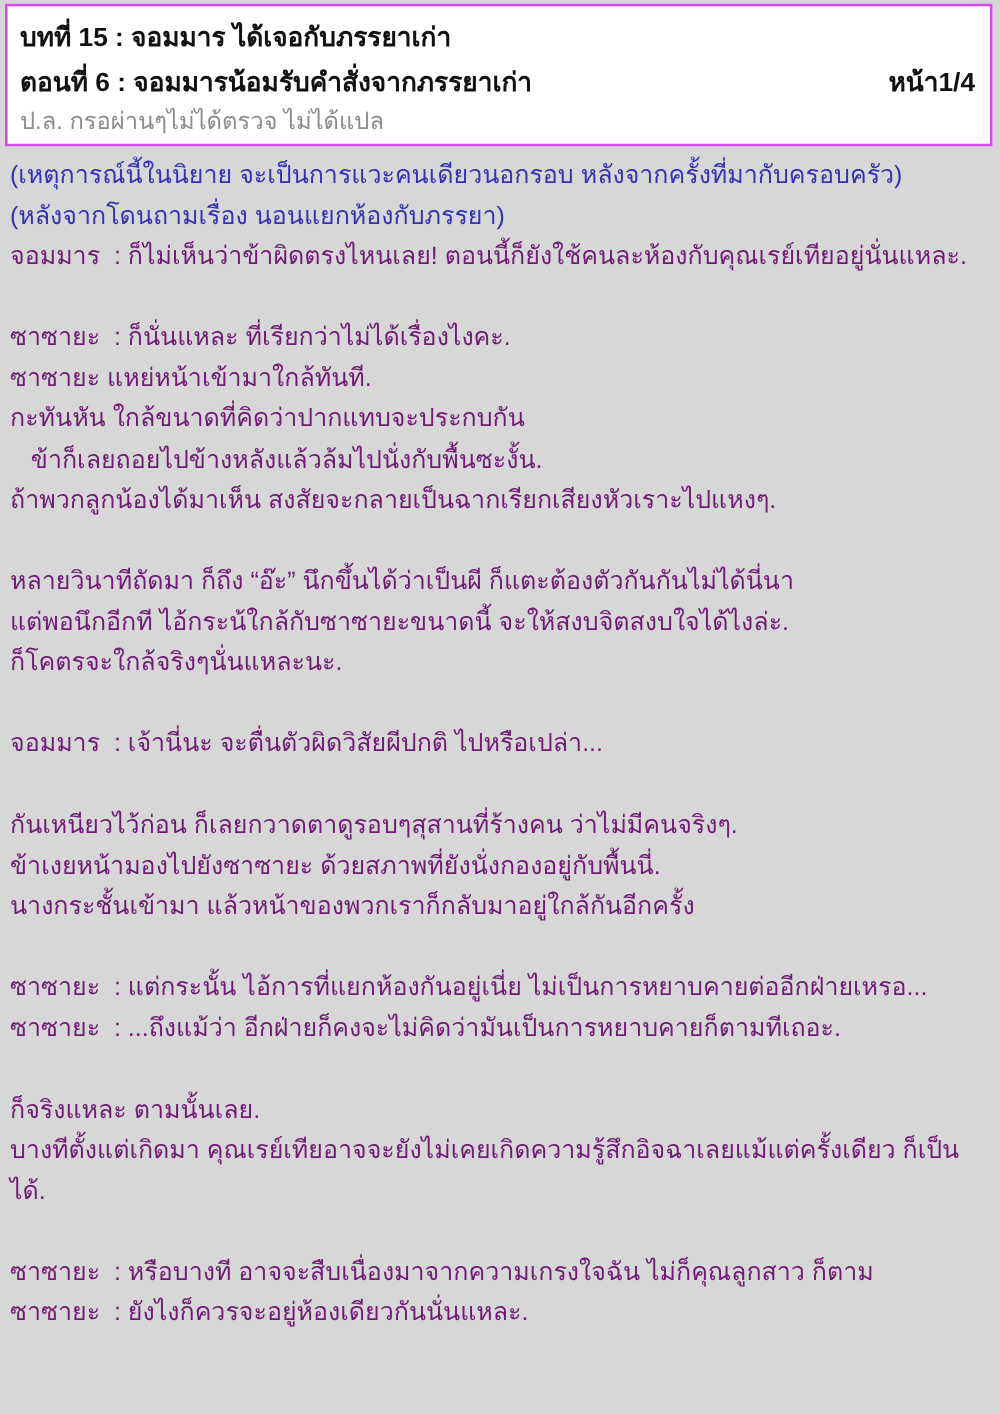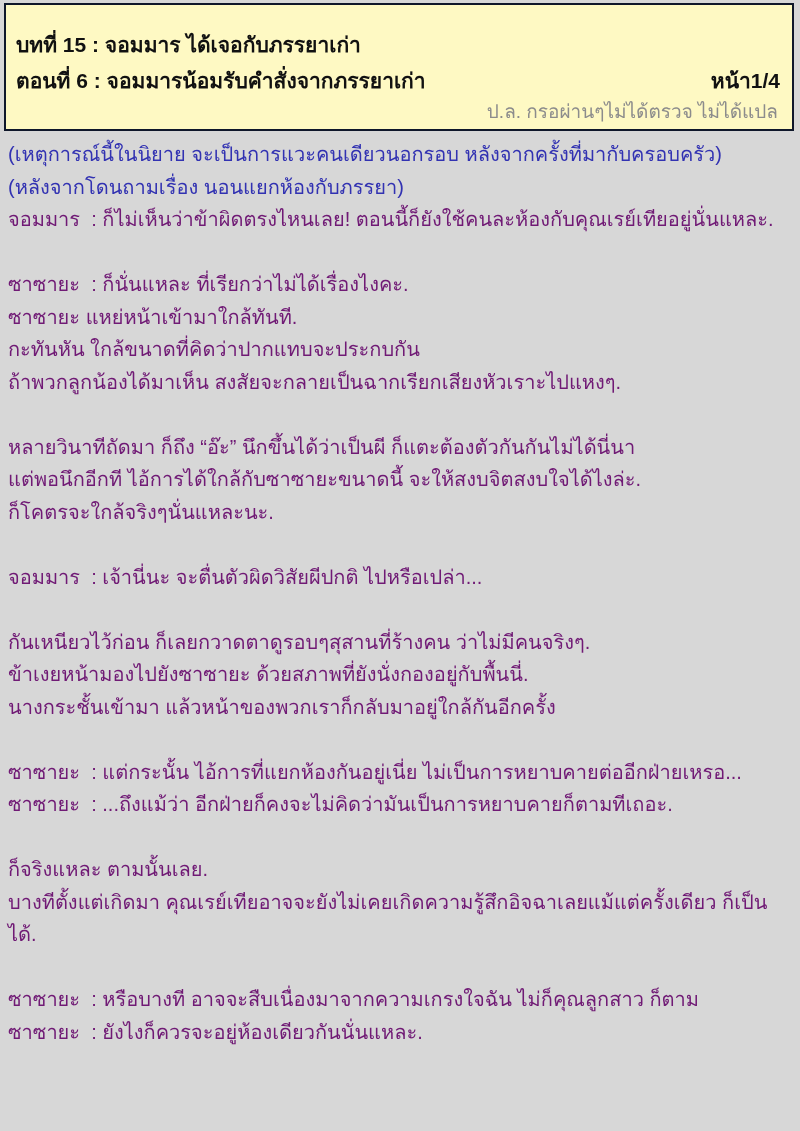--- a/index.html
+++ b/index.html
@@ -12,42 +12,41 @@
     color: #171717;
   }
   .page {
     width: 800px;
     height: 1131px;
     box-sizing: border-box;
   }
   .header-box {
     box-sizing: border-box;
     margin: 3px 6px 0 4px;
-    border: 2px solid #0f172a;
-    padding: 21px 12px 4px 10px;
-    background: #fef9c3;
+    border: 2px solid #d946ef;
+    padding: 7px 12px 4px 10px;
+    background: #ffffff;
   }
   .chapter-line {
     font-size: 21px;
     font-weight: bold;
     line-height: 37px;
     color: #111111;
     white-space: pre-wrap;
   }
   .episode-row {
     display: flex;
     justify-content: space-between;
     align-items: flex-end;
     font-size: 21px;
     font-weight: bold;
     line-height: 36px;
     color: #111111;
   }
   .translator-note {
-    text-align: right;
     font-size: 19px;
     line-height: 26px;
     color: #8c8c8c;
     padding-right: 2px;
   }
   .content {
     padding: 7px 8px 0 8px;
     border-radius: 12px;
   }
   .line {
@@ -74,24 +73,25 @@
   </div>
 
   <div class="content">
       <div class="line note">(เหตุการณ์นี้ในนิยาย จะเป็นการแวะคนเดียวนอกรอบ หลังจากครั้งที่มากับครอบครัว)</div>
       <div class="line note">(หลังจากโดนถามเรื่อง นอนแยกห้องกับภรรยา)</div>
       <div class="line">จอมมาร  : ก็ไม่เห็นว่าข้าผิดตรงไหนเลย! ตอนนี้ก็ยังใช้คนละห้องกับคุณเรย์เทียอยู่นั่นแหละ.</div>
       <div class="line blank">&nbsp;</div>
       <div class="line">ซาซายะ  : ก็นั่นแหละ ที่เรียกว่าไม่ได้เรื่องไงคะ.</div>
       <div class="line">ซาซายะ แหย่หน้าเข้ามาใกล้ทันที.</div>
       <div class="line">กะทันหัน ใกล้ขนาดที่คิดว่าปากแทบจะประกบกัน</div>
+      <div class="line">   ข้าก็เลยถอยไปข้างหลังแล้วล้มไปนั่งกับพื้นซะงั้น.</div>
       <div class="line">ถ้าพวกลูกน้องได้มาเห็น สงสัยจะกลายเป็นฉากเรียกเสียงหัวเราะไปแหงๆ.</div>
       <div class="line blank">&nbsp;</div>
       <div class="line">หลายวินาทีถัดมา ก็ถึง “อ๊ะ” นึกขึ้นได้ว่าเป็นผี ก็แตะต้องตัวกันกันไม่ได้นี่นา</div>
-      <div class="line">แต่พอนึกอีกที ไอ้การได้ใกล้กับซาซายะขนาดนี้ จะให้สงบจิตสงบใจได้ไงล่ะ.</div>
+      <div class="line">แต่พอนึกอีกที ไอ้กระน้ใกล้กับซาซายะขนาดนี้ จะให้สงบจิตสงบใจได้ไงล่ะ.</div>
       <div class="line">ก็โคตรจะใกล้จริงๆนั่นแหละนะ.</div>
       <div class="line blank">&nbsp;</div>
       <div class="line">จอมมาร  : เจ้านี่นะ จะตื่นตัวผิดวิสัยผีปกติ ไปหรือเปล่า...</div>
       <div class="line blank">&nbsp;</div>
       <div class="line">กันเหนียวไว้ก่อน ก็เลยกวาดตาดูรอบๆสุสานที่ร้างคน ว่าไม่มีคนจริงๆ.</div>
       <div class="line">ข้าเงยหน้ามองไปยังซาซายะ ด้วยสภาพที่ยังนั่งกองอยู่กับพื้นนี่.</div>
       <div class="line">นางกระชั้นเข้ามา แล้วหน้าของพวกเราก็กลับมาอยู่ใกล้กันอีกครั้ง</div>
       <div class="line blank">&nbsp;</div>
       <div class="line">ซาซายะ  : แต่กระนั้น ไอ้การที่แยกห้องกันอยู่เนี่ย ไม่เป็นการหยาบคายต่ออีกฝ่ายเหรอ...</div>
       <div class="line">ซาซายะ  : ...ถึงแม้ว่า อีกฝ่ายก็คงจะไม่คิดว่ามันเป็นการหยาบคายก็ตามทีเถอะ.</div>

